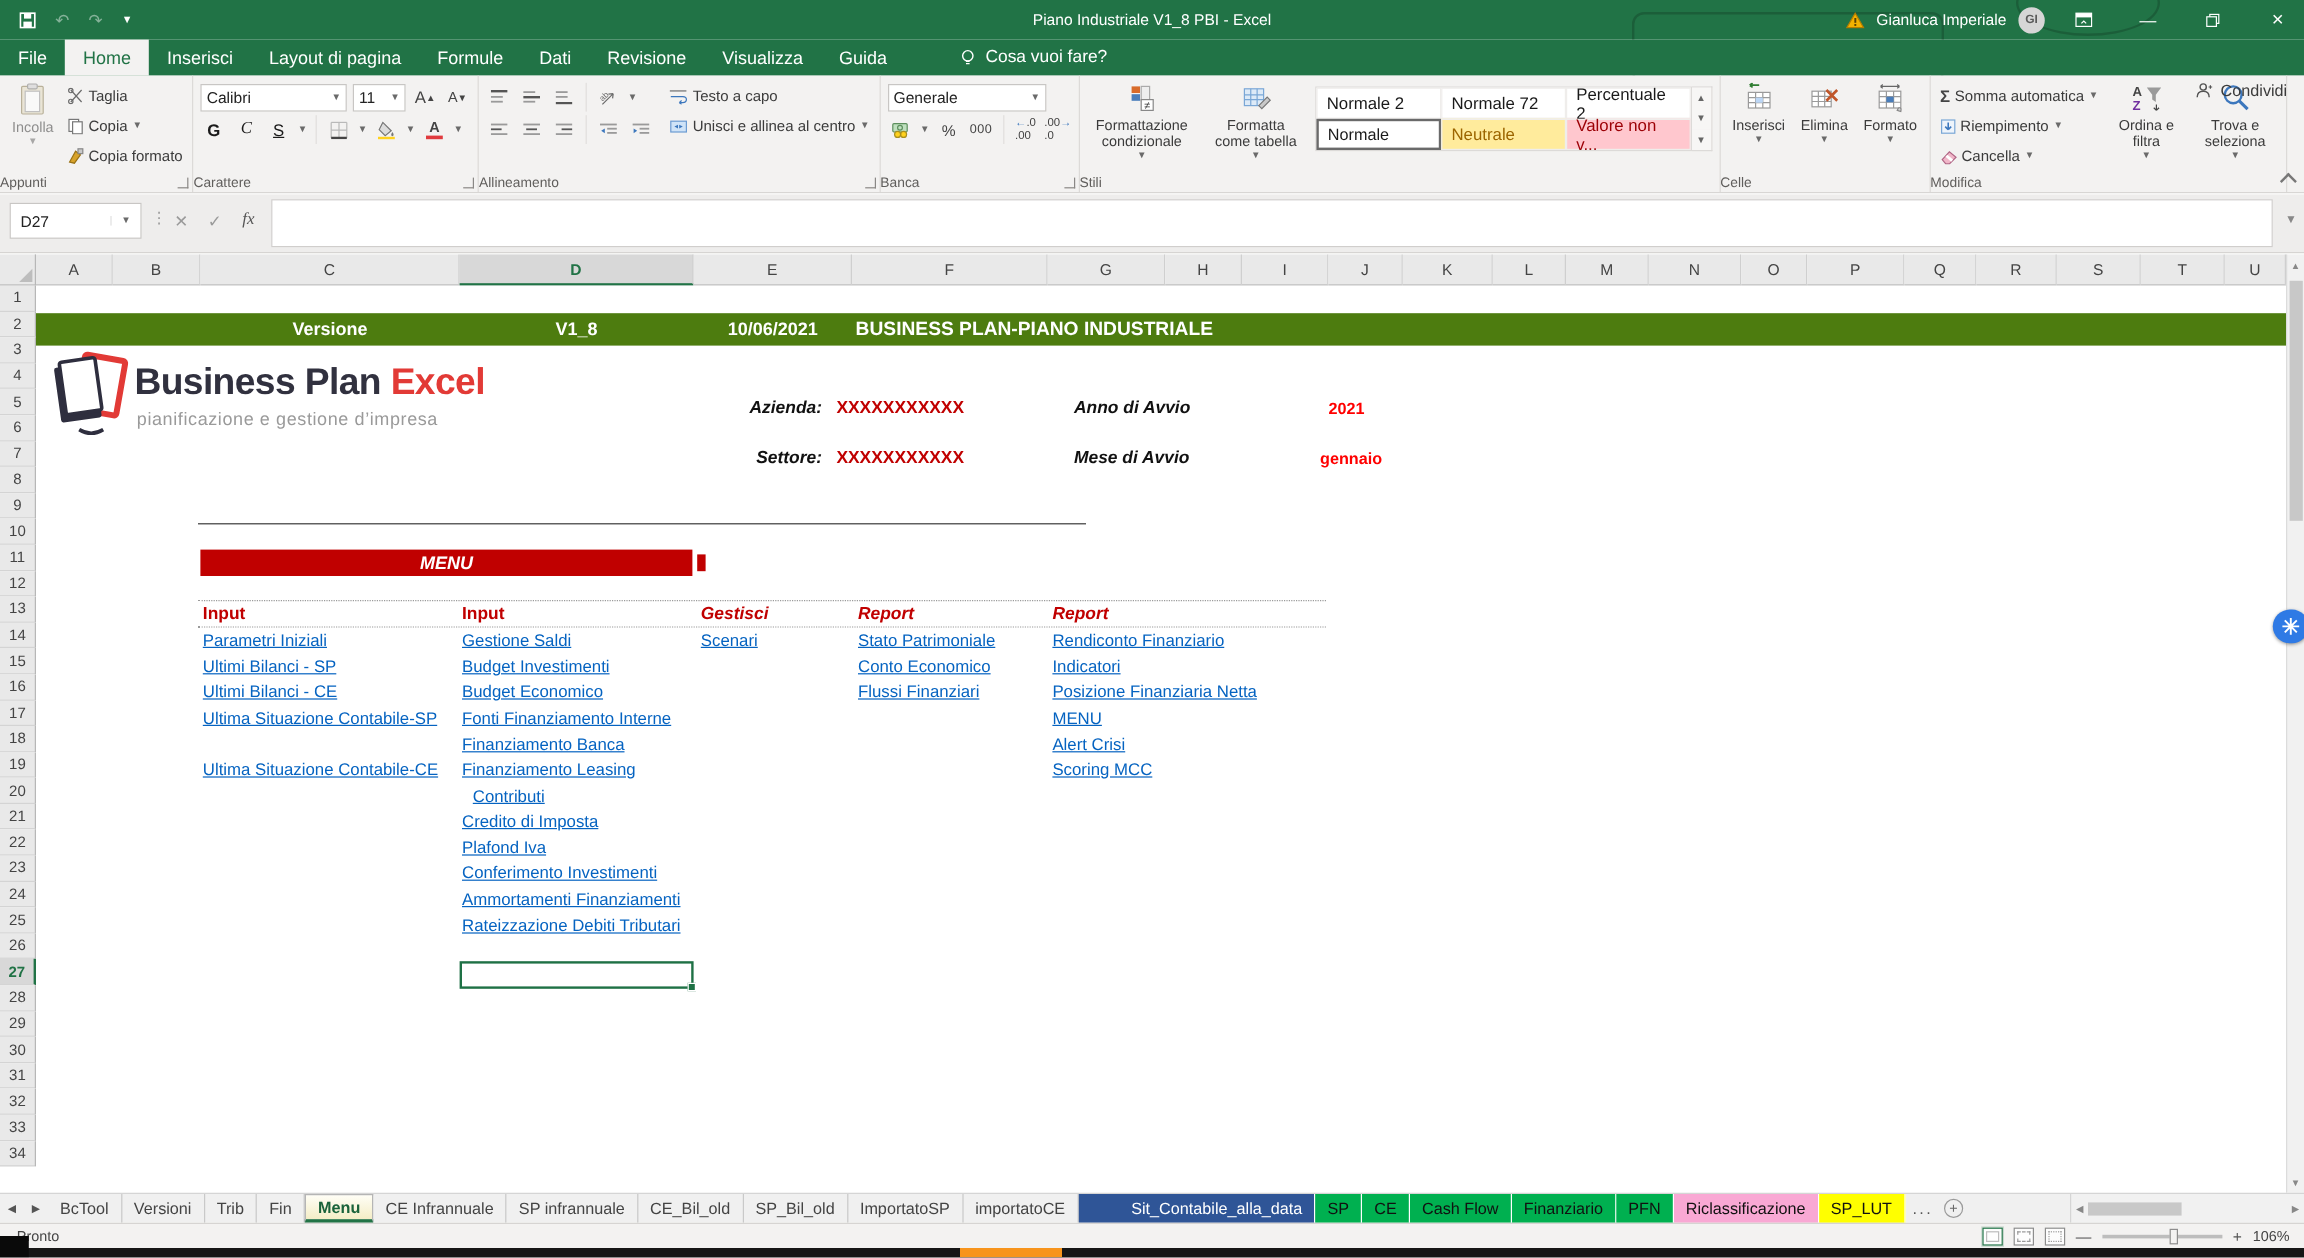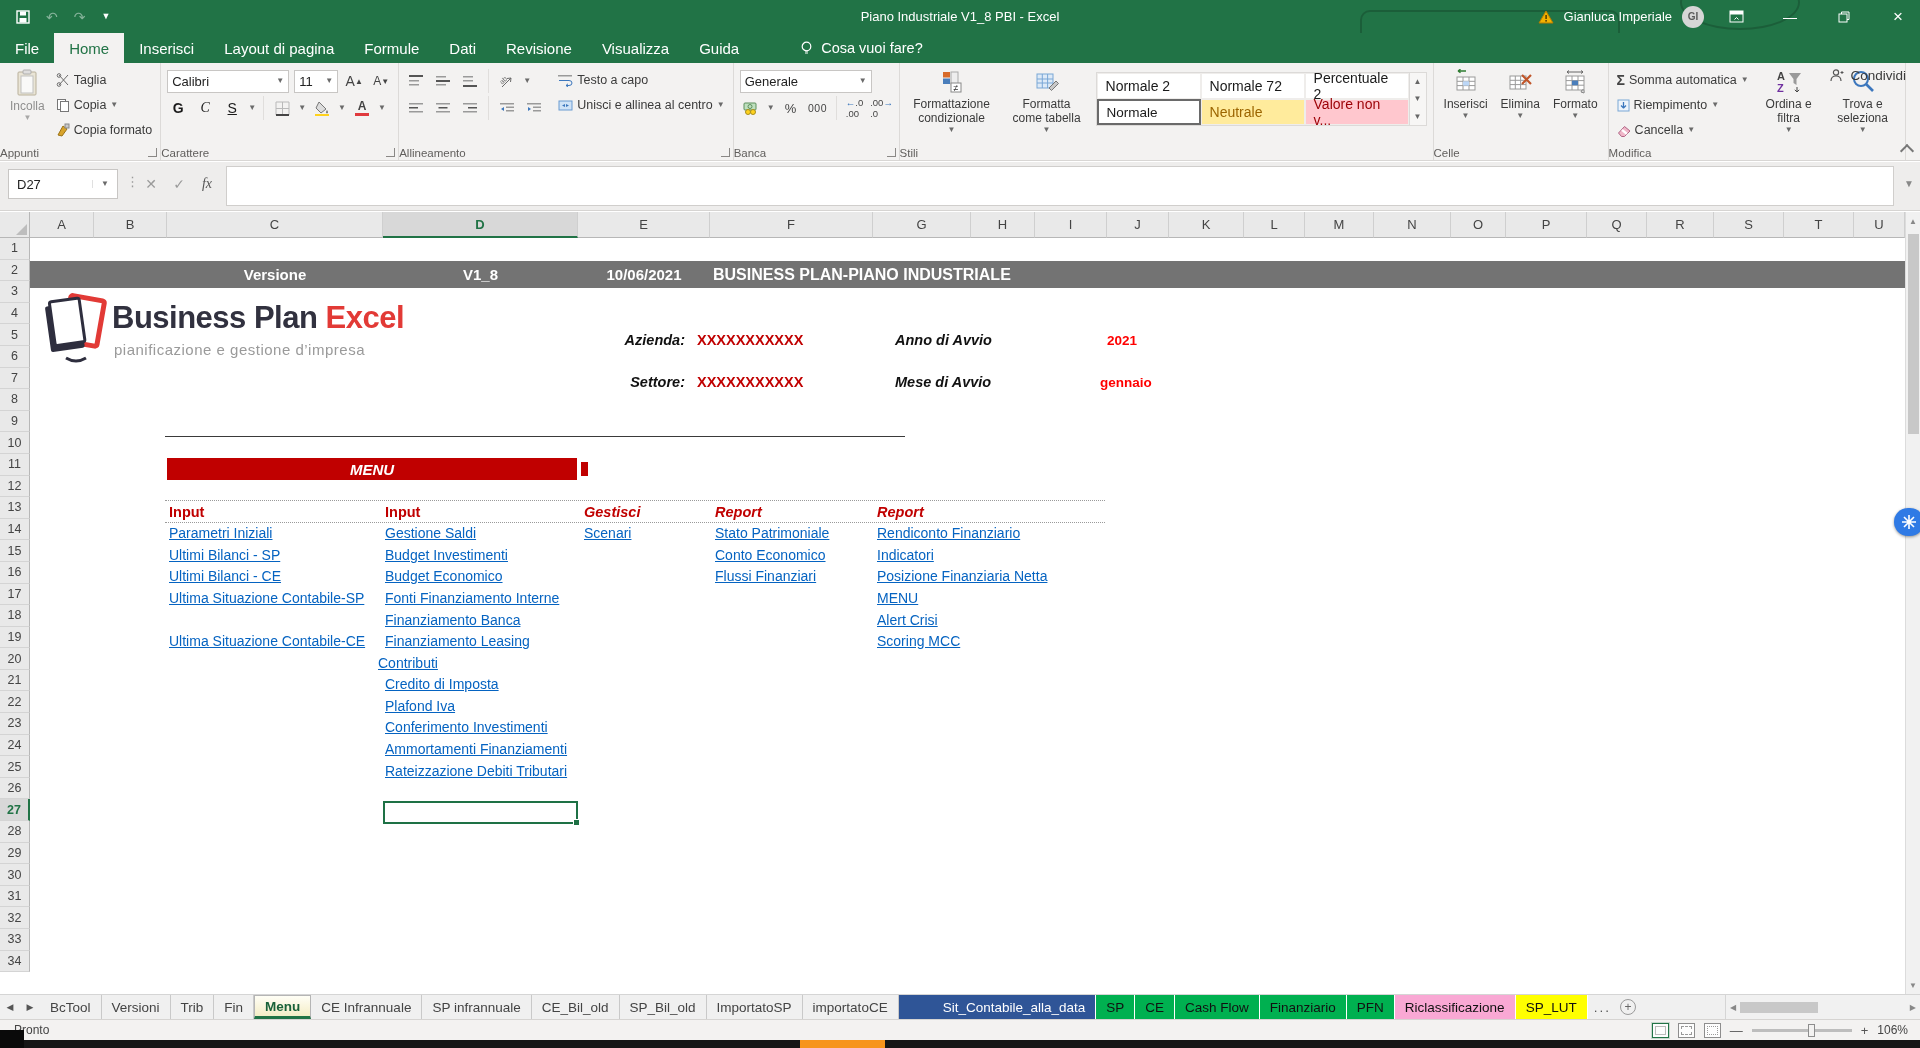--- a/index.html
+++ b/index.html
@@ -56,21 +56,21 @@
 #corner{position:absolute;left:0;top:212px;width:30px;height:26px;background:#e9e9e9;border-right:1px solid #b7b7b7;border-bottom:1px solid #b7b7b7}
 #corner:after{content:"";position:absolute;right:2px;bottom:2px;border-left:11px solid transparent;border-bottom:11px solid #bdbdbd}
 #col-headers{position:absolute;left:30px;top:212px;height:26px;display:flex}
 .ch{height:26px;display:flex;align-items:center;justify-content:center;font-size:13px;color:#444;background:#e9e9e9;border-right:1px solid #cfcfcf;border-bottom:1px solid #b7b7b7}
 .ch.chsel{background:#d8d8d8;border-bottom:2px solid #217346;color:#217346;font-weight:bold}
 #row-headers{position:absolute;left:0;top:238px;width:30px}
 .rh{height:21.6px;display:flex;align-items:center;justify-content:center;font-size:12.5px;color:#444;background:#e9e9e9;border-right:1px solid #b7b7b7;border-bottom:1px solid #d4d4d4}
 .rh.rhsel{background:#d8d8d8;border-right:2px solid #217346;color:#217346;font-weight:bold}
 #grid-canvas{position:absolute;left:30px;top:238px;width:1875px;height:756px;background:#fff}
 
-#banner{position:absolute;left:30px;top:261px;width:1875px;height:27px;background:#737373}
+#banner{position:absolute;left:30px;top:261px;width:1875px;height:27px;background:#4d7c0f}
 .bcell{position:absolute;top:0;height:100%;display:flex;align-items:center;justify-content:center;color:#fff;font-weight:bold;font-size:15px}
 #logo{position:absolute;left:36px;top:292px}
 #logo-text{position:absolute;left:112px;top:300px;font-size:31px;font-weight:bold;letter-spacing:-.5px}
 #logo-text .dk{color:#31313f}#logo-text .rd{color:#e23a36}
 #logo-tag{position:absolute;left:114px;top:341px;font-size:15px;color:#9a9a9a;letter-spacing:.5px}
 .flabel{position:absolute;font-style:italic;font-weight:bold;font-size:14.5px;color:#111;text-align:right;height:21px;line-height:21px}
 .fval{position:absolute;font-weight:bold;font-size:14.5px;color:#C00000;height:21px;line-height:21px}
 .fred{position:absolute;font-weight:bold;font-size:13.5px;color:#FF0000;text-align:left;height:21px;line-height:21px}
 #hline{position:absolute;left:165px;top:436px;width:740px;border-top:1px solid #3a3a3a}
 #menu-banner{position:absolute;left:167px;top:458px;width:410px;height:22px;background:#C00000;color:#fff;font-weight:bold;font-style:italic;font-size:15px;display:flex;align-items:center;justify-content:center}
@@ -688,21 +688,21 @@
   <a class="lnk" style="left:169px;top:566px">Ultimi Bilanci - CE</a>
   <a class="lnk" style="left:169px;top:588px">Ultima Situazione Contabile-SP</a>
   <a class="lnk" style="left:169px;top:631px">Ultima Situazione Contabile-CE</a>
 
   <a class="lnk" style="left:385px;top:523px">Gestione  Saldi</a>
   <a class="lnk" style="left:385px;top:545px">Budget Investimenti</a>
   <a class="lnk" style="left:385px;top:566px">Budget Economico</a>
   <a class="lnk" style="left:385px;top:588px">Fonti Finanziamento Interne</a>
   <a class="lnk" style="left:385px;top:610px">Finanziamento Banca</a>
   <a class="lnk" style="left:385px;top:631px">Finanziamento Leasing</a>
-  <a class="lnk" style="left:378px;top:653px">Contributi</a>
+  <a class="lnk" style="left:394px;top:653px">Contributi</a>
   <a class="lnk" style="left:385px;top:674px">Credito di Imposta</a>
   <a class="lnk" style="left:385px;top:696px">Plafond Iva</a>
   <a class="lnk" style="left:385px;top:717px">Conferimento Investimenti</a>
   <a class="lnk" style="left:385px;top:739px">Ammortamenti Finanziamenti</a>
   <a class="lnk" style="left:385px;top:761px">Rateizzazione Debiti Tributari</a>
 
   <a class="lnk" style="left:584px;top:523px">Scenari</a>
 
   <a class="lnk" style="left:715px;top:523px">Stato Patrimoniale</a>
   <a class="lnk" style="left:715px;top:545px">Conto Economico</a>

